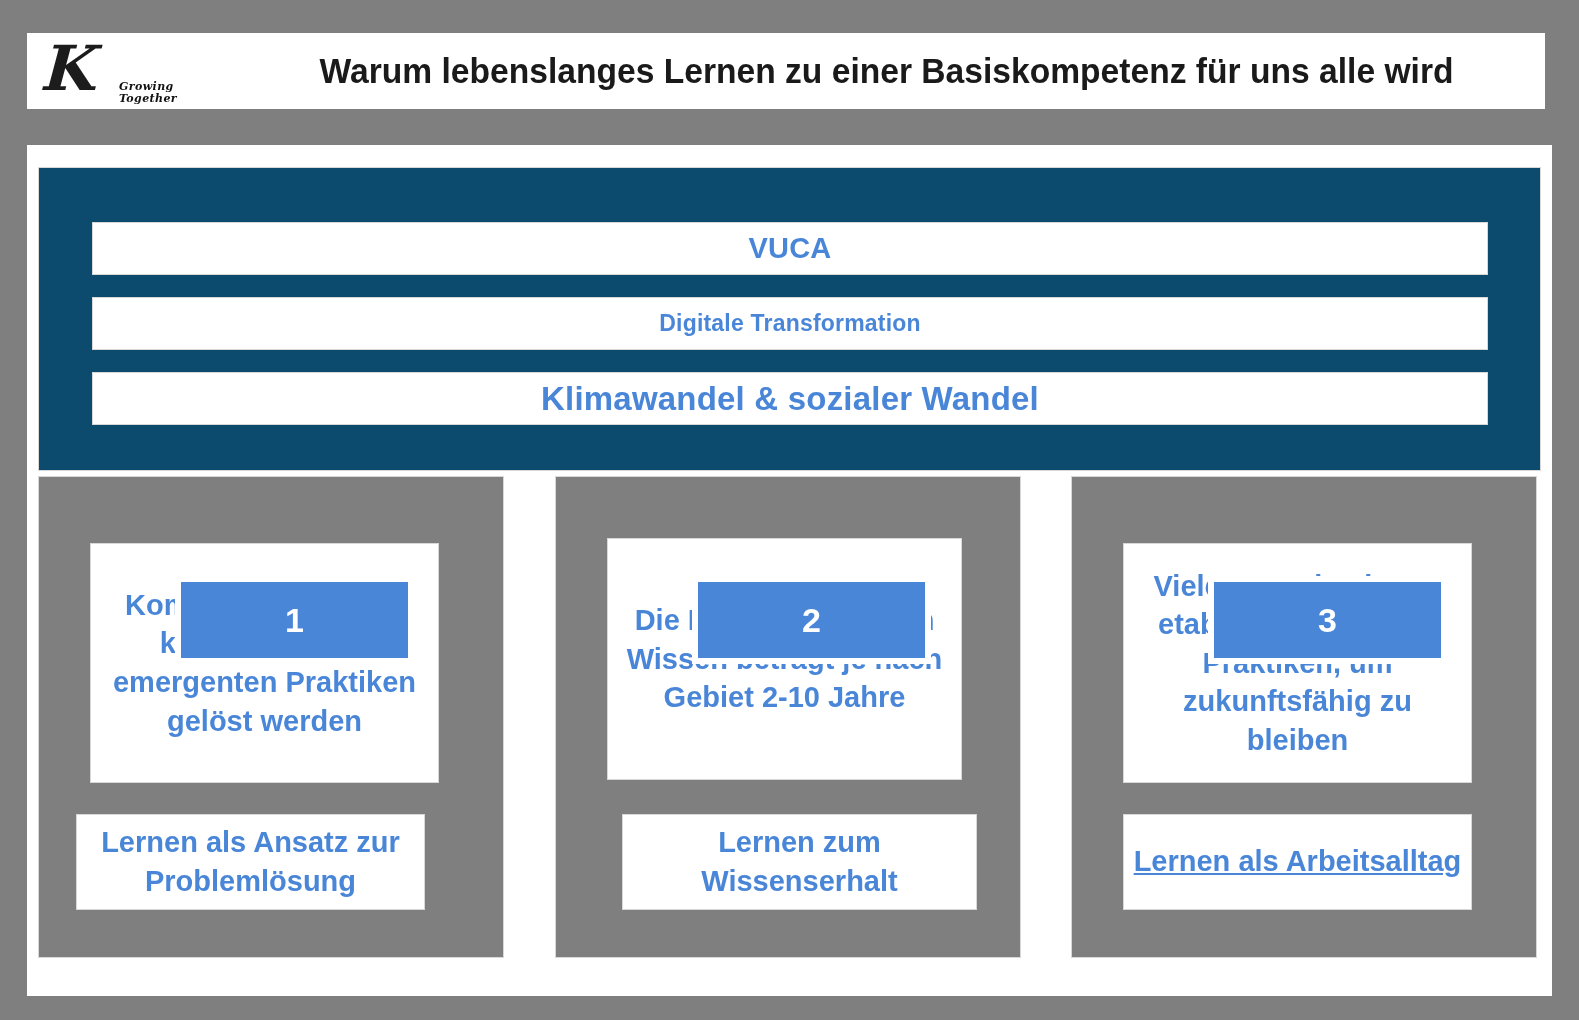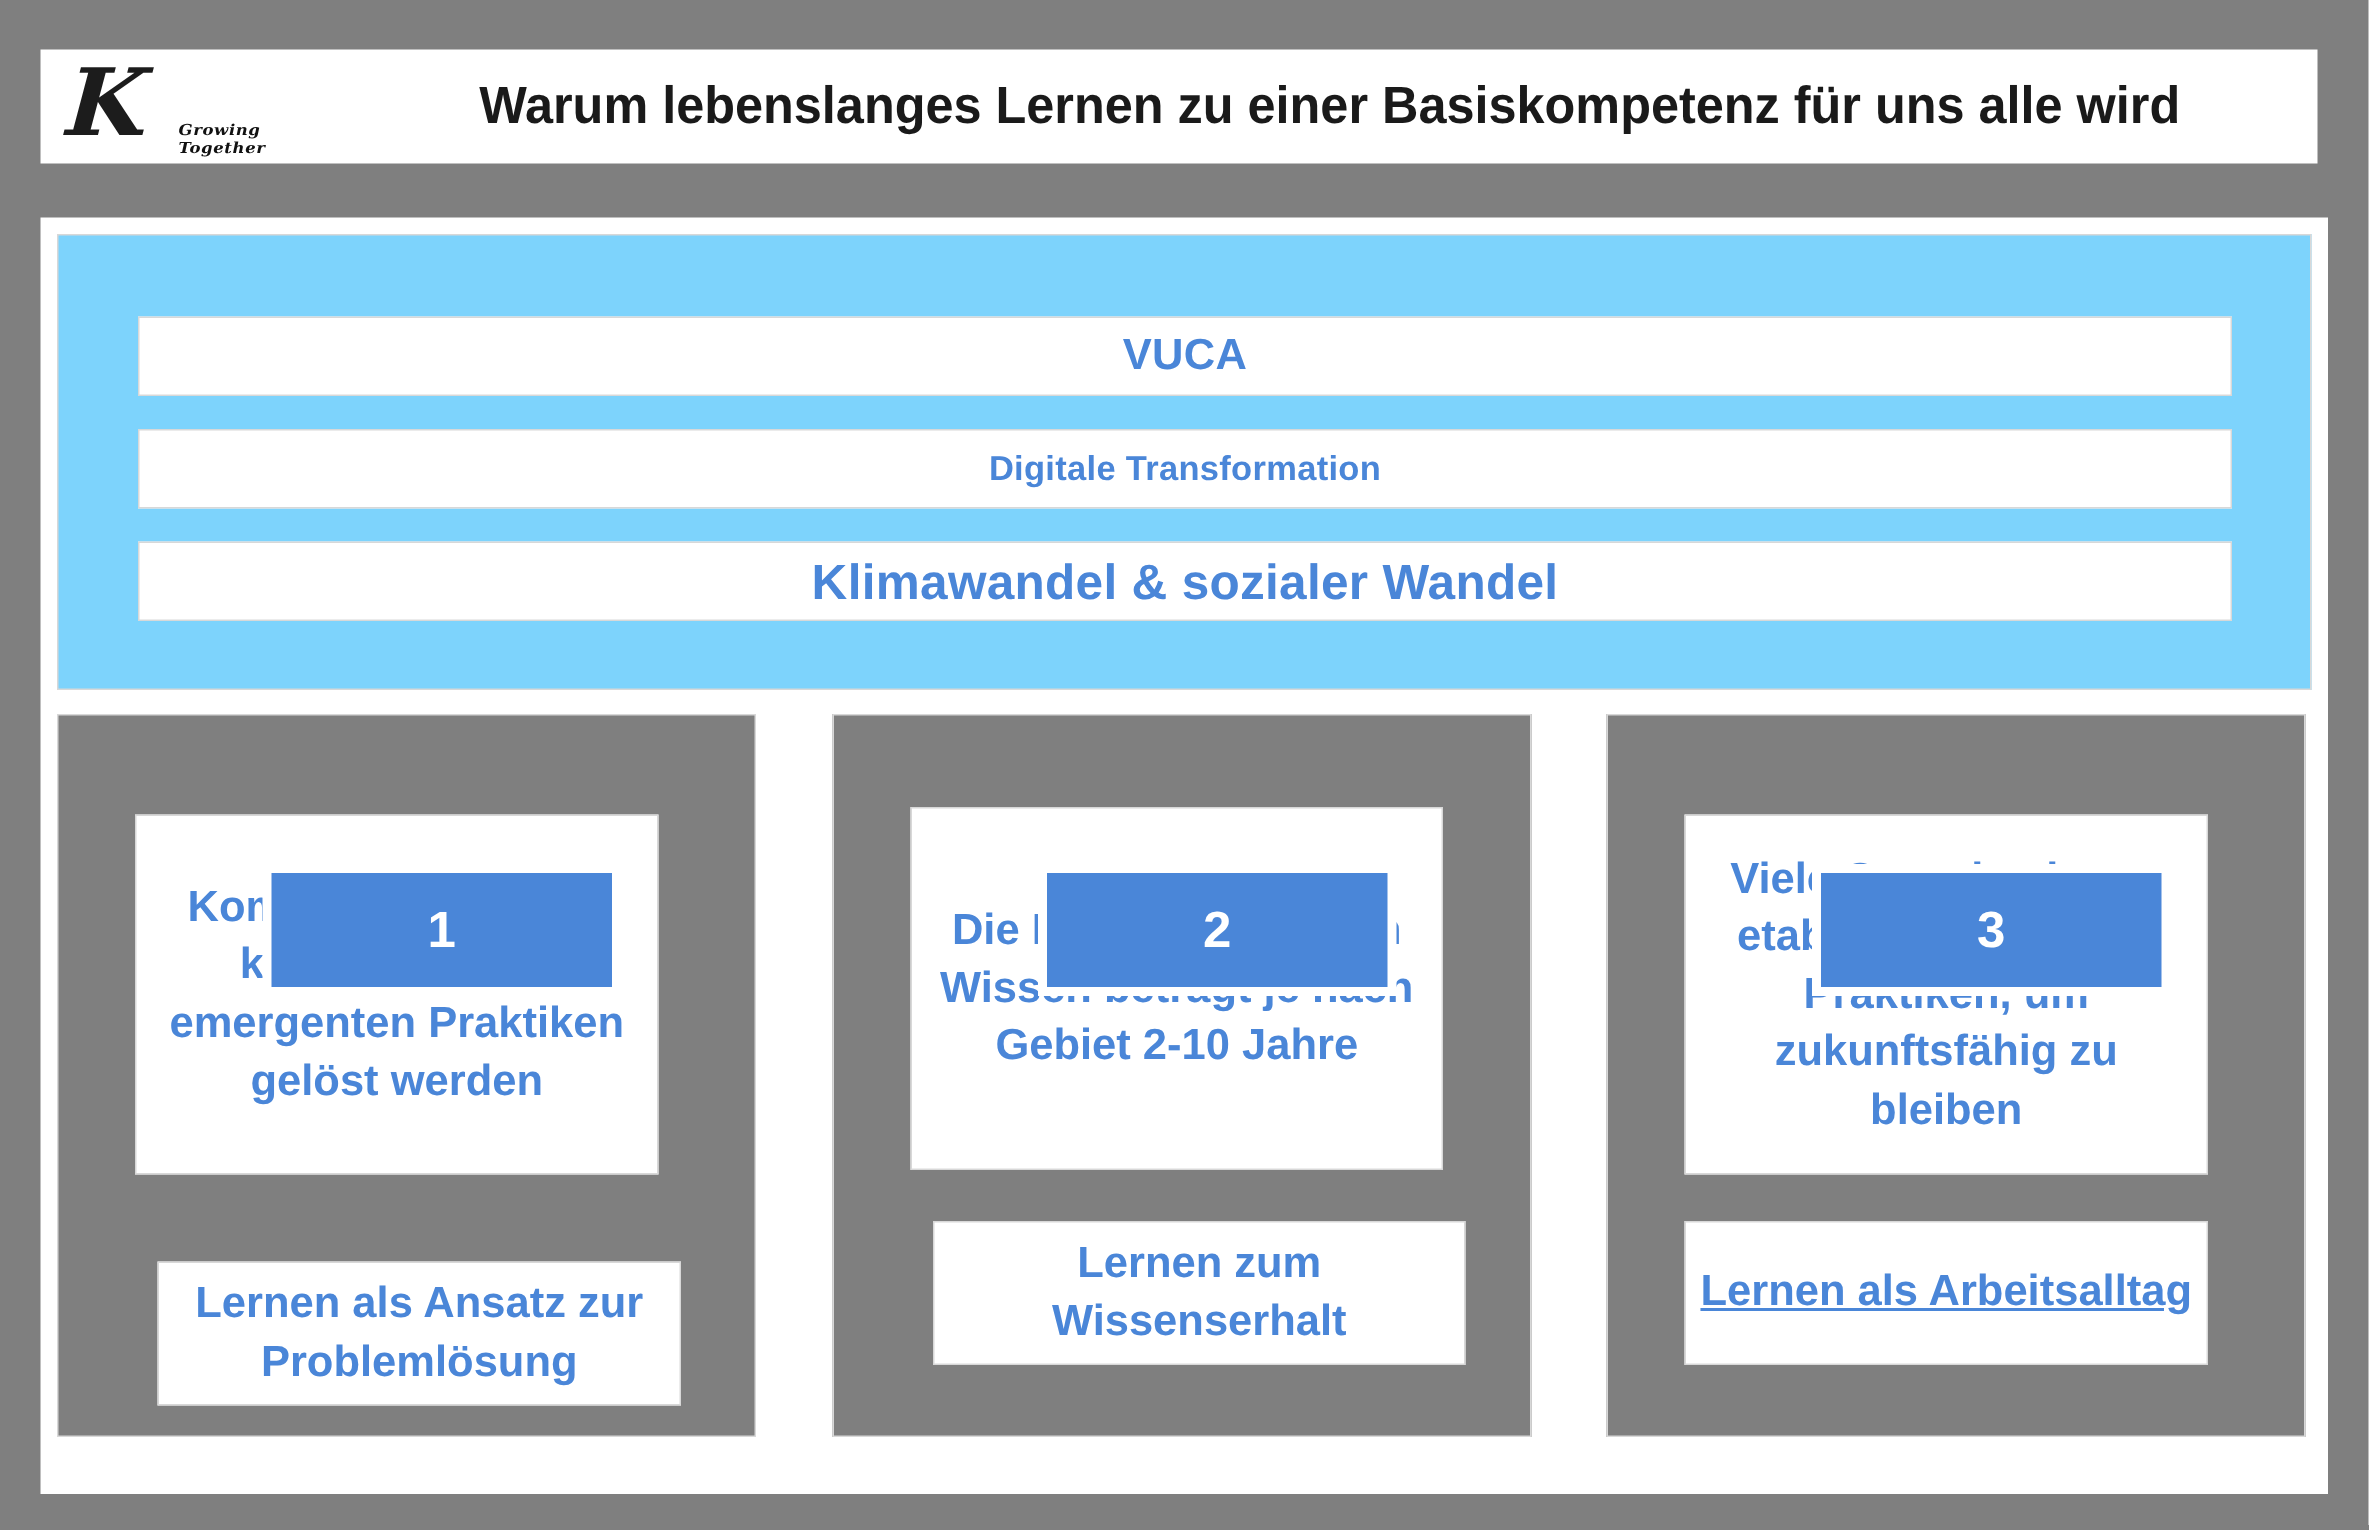--- a/index.html
+++ b/index.html
@@ -82,24 +82,24 @@
     top: 145px;
     width: 1525px;
     height: 851px;
     background: #ffffff;
   }
 
   
   .top-panel {
     position: absolute;
     left: 11px;
-    top: 11px;
+    top: 22px;
     width: 1503px;
     height: 304px;
-    background: #7dd3fc;
+    background: #0c4a6e;
     border: 1px solid #d8d8d8;
     box-sizing: border-box;
   }
   .driver-bar {
     position: absolute;
     left: 53px;
     width: 1396px;
     height: 53px;
     background: #ffffff;
     border: 1px solid #d8d8d8;
@@ -158,21 +158,21 @@
     display: flex;
     align-items: center;
     justify-content: center;
     text-align: center;
     color: #4a86d8;
     font-weight: bold;
     font-size: 29px;
     line-height: 1.35;
     padding: 2px 8px;
   }
-  .out-box.o1 { left: 66px; top: 337px; width: 349px; height: 96px; margin-top: 27px; }
+  .out-box.o1 { left: 37px; top: 337px; width: 349px; height: 96px; }
   .out-box.o2 { left: 66px; top: 337px; width: 355px; height: 96px; }
   .out-box.o3 { left: 51px; top: 337px; width: 349px; height: 96px; text-decoration: underline; }
 
   
   .num-badge {
     position: absolute;
     top: 431px;
     width: 239px;
     height: 88px;
     background: #ffffff;

